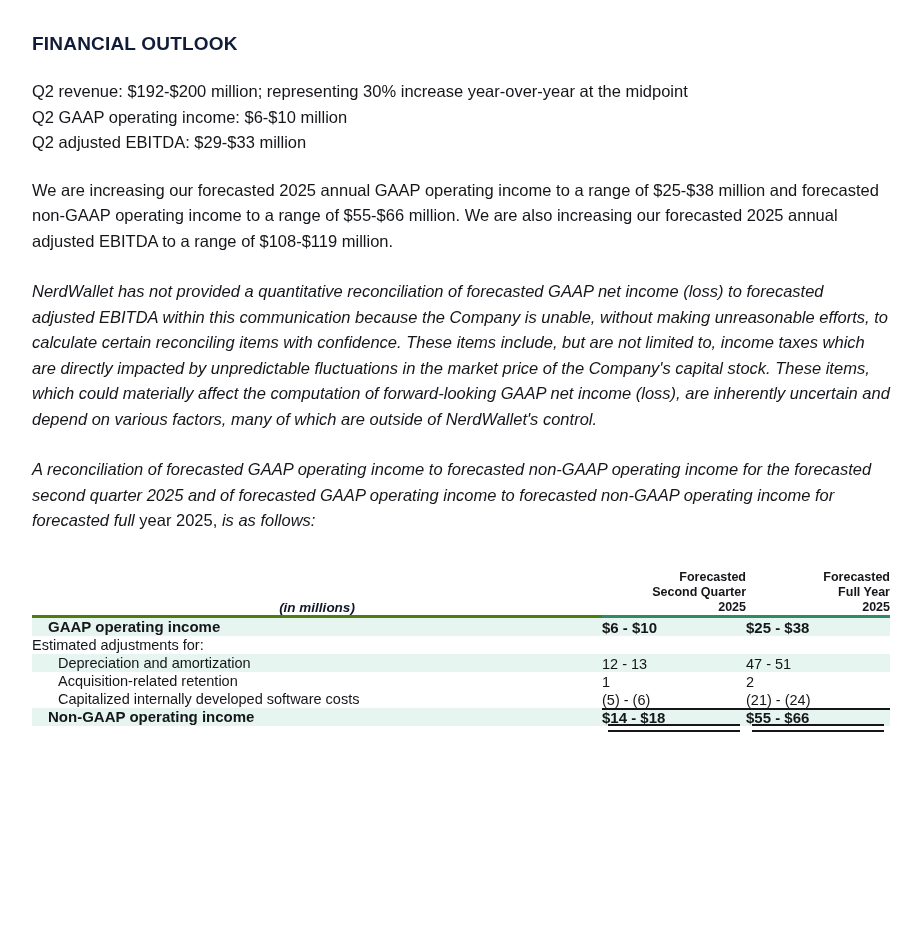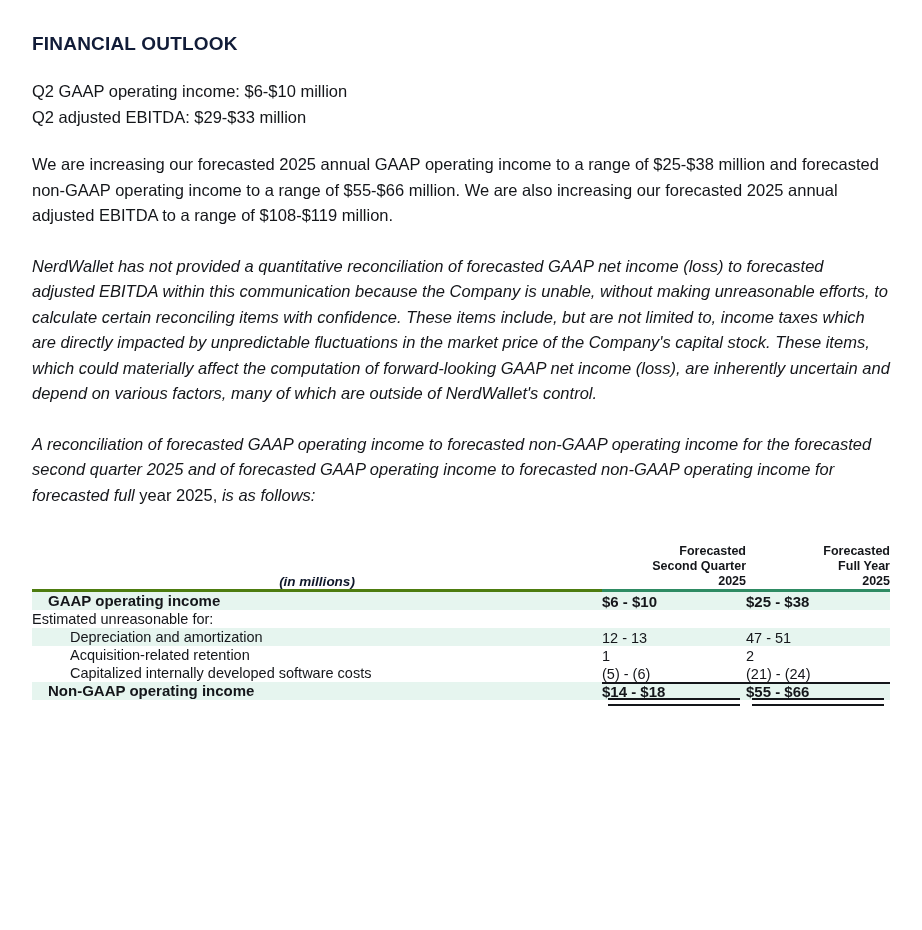--- a/index.html
+++ b/index.html
@@ -82,21 +82,21 @@
 
   .row-band td { background: #e6f5ef; }
   .row-plain td { background: #ffffff; }
 
   .cell-label {
     font-size: 14.5px;
     line-height: 18px;
     padding: 10px 6px 10px 6px;
     color: #14161a;
   }
-  .cell-label.indent { padding-left: 38px; }
+  .cell-label.indent { padding-left: 26px; }
   .cell-label.bold { font-weight: bold; font-size: 15px; padding-left: 16px; }
 
   .cell-num {
     font-size: 14.5px;
     text-align: left;
     padding: 10px 6px 10px 6px;
     color: #14161a;
   }
   .cell-num.bold { font-weight: bold; font-size: 15px; }
 
@@ -116,20 +116,21 @@
   }
 </style>
 </head>
 <body>
 
 <div class="page">
 
   <h1 class="doc-title">FINANCIAL OUTLOOK</h1>
 
   <div class="bullets">
+    <div class="bullet-line">Q2 revenue: $192-$200 million; representing 30% increase year-over-year at the midpoint</div>
     <div class="bullet-line">Q2 GAAP operating income: $6-$10 million</div>
     <div class="bullet-line">Q2 adjusted EBITDA: $29-$33 million</div>
   </div>
 
   <p class="para">We are increasing our forecasted 2025 annual GAAP operating income to a range of $25-$38 million and forecasted non-GAAP operating income to a range of $55-$66 million. We are also increasing our forecasted 2025 annual adjusted EBITDA to a range of $108-$119 million.</p>
 
   <p class="para para-italic">NerdWallet has not provided a quantitative reconciliation of forecasted GAAP net income (loss) to forecasted adjusted EBITDA within this communication because the Company is unable, without making unreasonable efforts, to calculate certain reconciling items with confidence. These items include, but are not limited to, income taxes which are directly impacted by unpredictable fluctuations in the market price of the Company's capital stock. These items, which could materially affect the computation of forward-looking GAAP net income (loss), are inherently uncertain and depend on various factors, many of which are outside of NerdWallet's control.</p>
 
   <p class="para para-italic"><span>A reconciliation of forecasted GAAP operating income to forecasted non-GAAP operating income for the forecasted second quarter 2025 and of forecasted GAAP operating income to forecasted non-GAAP operating income for forecasted full</span><span class="roman"> year 2025,</span><span> is as follows:</span></p>
 
@@ -156,21 +157,21 @@
     </thead>
     <tbody>
 
       <tr class="row-band">
         <td class="cell-label bold">GAAP operating income</td>
         <td class="cell-num bold">$6 - $10</td>
         <td class="cell-num bold">$25 - $38</td>
       </tr>
 
       <tr class="row-plain">
-        <td class="cell-label">Estimated unreasonable for:</td>
+        <td class="cell-label">Estimated adjustments for:</td>
         <td class="cell-num"></td>
         <td class="cell-num"></td>
       </tr>
 
       <tr class="row-band">
         <td class="cell-label indent">Depreciation and amortization</td>
         <td class="cell-num">12 - 13</td>
         <td class="cell-num">47 - 51</td>
       </tr>
 

